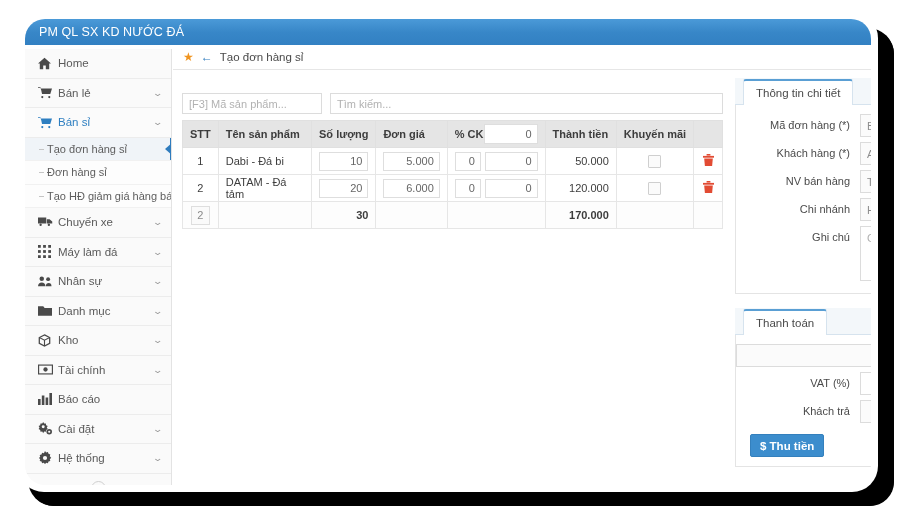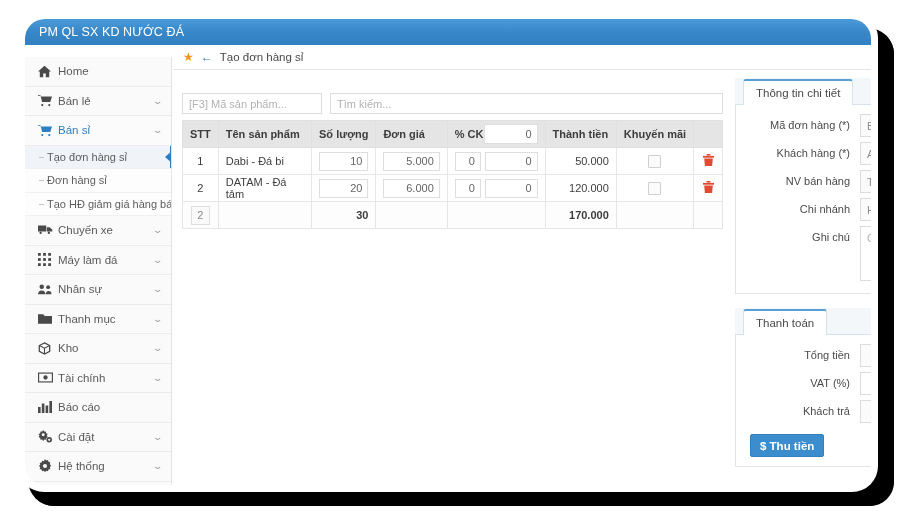--- a/index.html
+++ b/index.html
@@ -62,21 +62,21 @@
   
   #appbody {
     position: absolute;
     left: 0; top: 26px; right: 0; bottom: 0;
     background: #ffffff;
   }
 
   
   #sidebar {
     position: absolute;
-    left: 0; top: 12px; bottom: 0;
+    left: 0; top: 4px; bottom: 0;
     width: 147px;
     background: #fafafa;
     border-right: 1px solid #e3e3e3;
     overflow: hidden;
   }
   .nav-item {
     position: relative;
     height: 29.5px;
     display: flex;
     align-items: center;
@@ -463,21 +463,21 @@
         <span class="nav-label">Nhân sự</span>
         <span class="nav-caret">⌄</span>
       </div>
 
       <div class="nav-item">
         <span class="nav-ico">
           <svg width="14" height="12" viewBox="0 0 16 13">
                 <path fill="#4a4a4a" d="M0 1h6l1.6 2H16v9H0z"></path>
               </svg>
         </span>
-        <span class="nav-label">Thanh mục</span>
+        <span class="nav-label">Danh mục</span>
         <span class="nav-caret">⌄</span>
       </div>
 
       <div class="nav-item">
         <span class="nav-ico">
           <svg width="13" height="13" viewBox="0 0 14 14">
                 <path fill="none" stroke="#4a4a4a" stroke-width="1.4" d="M7 1l5.6 2.8V10L7 13 1.4 10V3.8z"></path>
                 <path fill="none" stroke="#4a4a4a" stroke-width="1.2" d="M1.4 3.8L7 6.6l5.6-2.8M7 6.6V13"></path>
               </svg>
         </span>
@@ -686,21 +686,20 @@
               </div>
             </div>
           </div>
 
           <div class="panel">
             <div class="panel-tabs">
               <div class="panel-tab">Thanh toán</div>
             </div>
             <div class="panel-body">
               <div class="frow">
-                <span class="flabel">Tổng tiền</span>
                 <input class="finput" type="text" value="" style="">
               </div>
               <div class="frow">
                 <span class="flabel">VAT (%)</span>
                 <input class="finput white" type="text" value="" style="">
               </div>
               <div class="frow">
                 <span class="flabel">Khách trả</span>
                 <input class="finput" type="text" value="" style="">
               </div>

